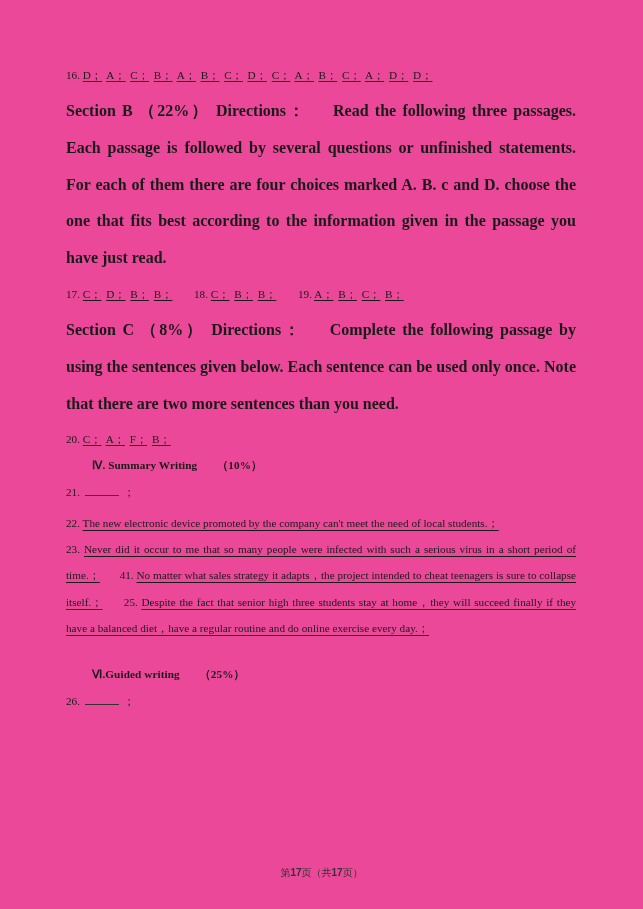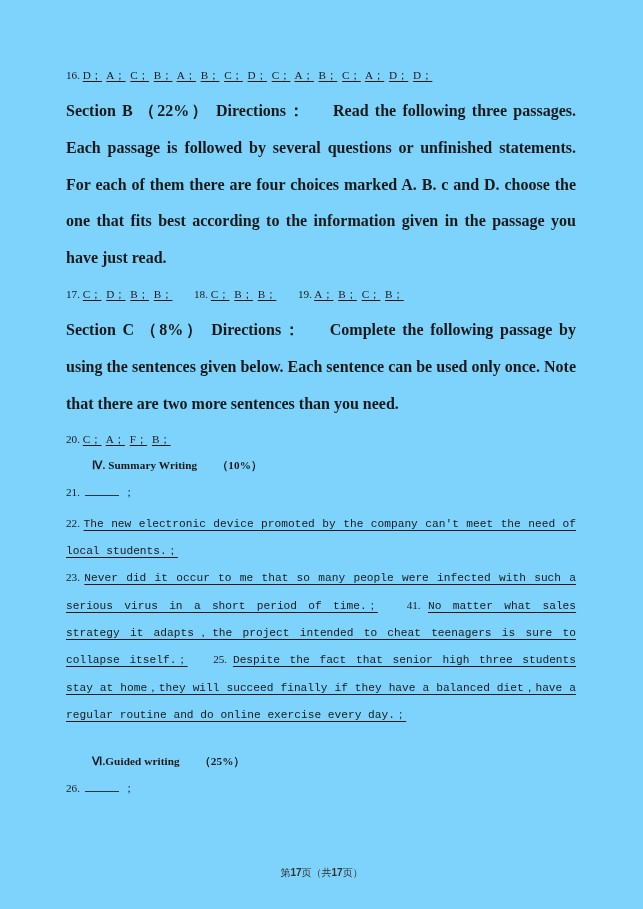--- a/index.html
+++ b/index.html
@@ -12,21 +12,21 @@
     height: 909px;
     font-family: "Liberation Serif", serif;
     display: flex;
     justify-content: center;
     align-items: flex-start;
   }
   .page {
     position: relative;
     width: 643px;
     height: 909px;
-    background: #7dd3fc;
+    background: #ec4899;
     box-sizing: border-box;
     overflow: hidden;
   }
   .content {
     position: absolute;
     left: 66px;
     top: 68px;
     width: 510px;
   }
   .line {
@@ -79,21 +79,20 @@
     font-size: 10px;
     color: #333;
     font-family: "Liberation Sans", sans-serif;
     margin-top: 40px;
   }
   .footer .num { font-weight: bold; }
   .ul-seg {
     text-decoration: underline;
     text-underline-offset: 2.5px;
     text-decoration-thickness: 1px;
-    font-family: Liberation Mono, monospace;
   }
   .trans-line {
     font-size: 11.2px;
     line-height: 2.35;
     color: #1a1a1a;
     margin: 0;
     text-align: justify;
   }
   .num-lbl { text-decoration: none; }
   .gap { display:inline-block; width: 14px; }

